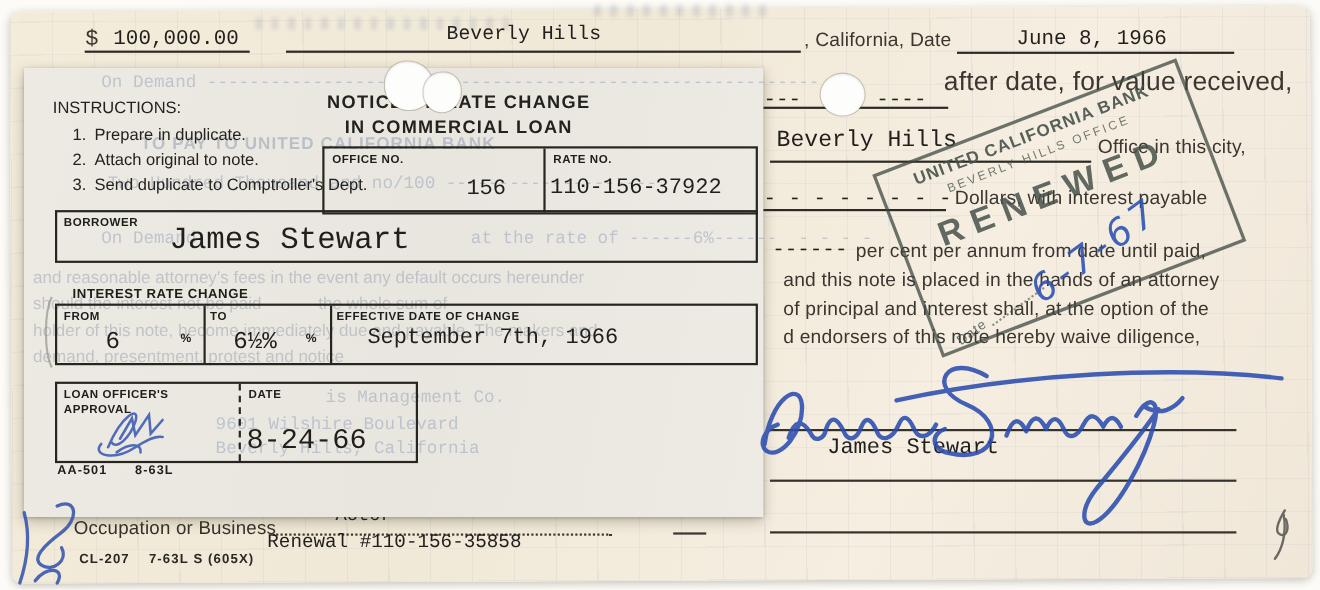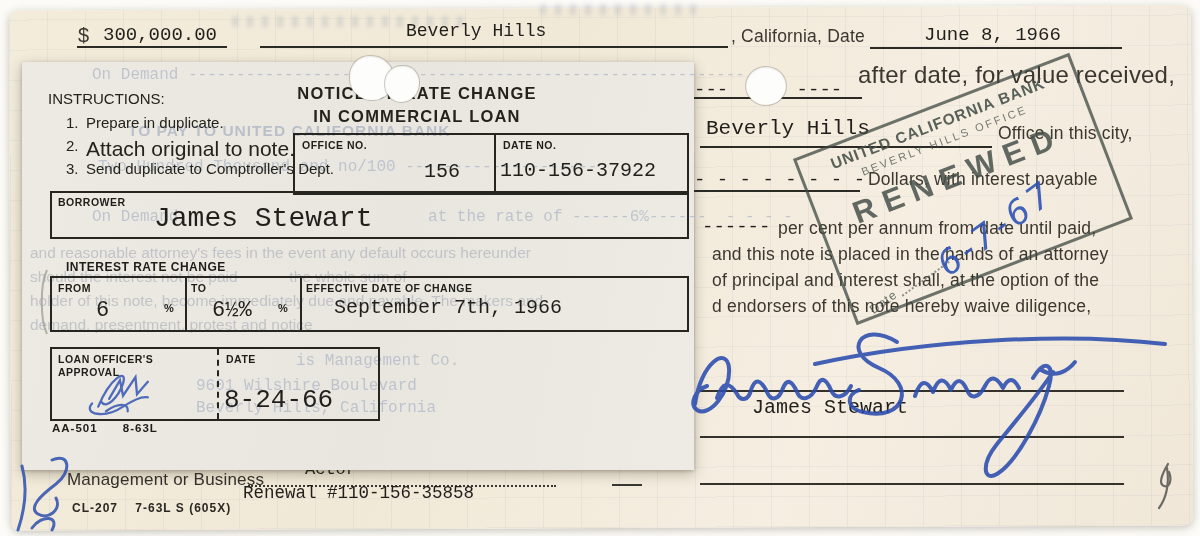--- a/index.html
+++ b/index.html
@@ -68,21 +68,21 @@
 </style>
 </head>
 <body>
 
 <div id="paper"></div>
 
 <div class="abs smudge" style="left:232px;top:16px;width:238px;"></div>
 <div class="abs smudge" style="left:540px;top:4px;width:160px;"></div>
 
 <span class="abs printed" style="left:78px;top:24px;font-size:20px;">$</span>
-<span class="abs typed" style="left:103px;top:24px;font-size:19px;">300,000.00</span>
+<span class="abs typed" style="left:103px;top:24px;font-size:19px;">100,000.00</span>
 <div class="abs ul" style="left:77px;top:24px;width:150px;height:22px;"></div>
 <span class="abs typed" style="left:406px;top:21px;font-size:18px;">Beverly Hills</span>
 <div class="abs ul" style="left:260px;top:24px;width:468px;height:22px;"></div>
 <span class="abs printed" style="left:731px;top:26px;font-size:17.5px;">, California, Date</span>
 <span class="abs typed" style="left:884px;top:24px;font-size:19px;margin-left:40px;">June 8, 1966</span>
 <div class="abs ul" style="left:870px;top:25px;width:252px;height:22px;"></div>
 
 <span class="abs typed" style="left:694px;top:79px;font-size:19px;">---      ----</span>
 <div class="abs ul" style="left:690px;top:78px;width:172px;height:19px;"></div>
 <span class="abs printed" style="left:858px;top:61px;font-size:24px;">after date, for value received,</span>
@@ -99,21 +99,21 @@
 <span class="abs printed" style="left:778px;top:218px;font-size:17.5px;">per cent per annum from date until paid,</span>
 <span class="abs printed" style="left:712px;top:244px;font-size:17.5px;">and this note is placed in the hands of an attorney</span>
 <span class="abs printed" style="left:712px;top:270px;font-size:17.5px;">of principal and interest shall, at the option of the</span>
 <span class="abs printed" style="left:712px;top:296px;font-size:17.5px;">d endorsers of this note hereby waive diligence,</span>
 
 <div class="abs sigline" style="left:700px;top:370px;width:424px;height:20px;"></div>
 <span class="abs typed" style="left:752px;top:396px;font-size:20px;">James Stewart</span>
 <div class="abs sigline" style="left:700px;top:416px;width:424px;height:20px;"></div>
 <div class="abs sigline" style="left:700px;top:463px;width:424px;height:20px;"></div>
 
-<span class="abs printed" style="left:67px;top:470px;font-size:17px;color:#34312b;">Management or Business</span>
+<span class="abs printed" style="left:67px;top:470px;font-size:17px;color:#34312b;">Occupation or Business</span>
 <div class="abs dotted" style="left:248px;top:468px;width:308px;height:17px;"></div>
 <span class="abs typed" style="left:305px;top:460px;font-size:17px;">Actor</span>
 <div class="abs" style="left:612px;top:484px;width:30px;border-bottom:2px solid #3a3833;z-index:2;"></div>
 <span class="abs typed" style="left:243px;top:483px;font-size:17.5px;">Renewal #110-156-35858</span>
 <span class="abs printed" style="left:72px;top:501px;font-size:12px;font-weight:700;letter-spacing:1px;color:#2a2822;">CL-207    7-63L S (605X)</span>
 
 <div class="hole" style="left:746px;top:67px;width:40px;height:38px;z-index:3;"></div>
 
 <div id="stamp">
   <div class="s1">UNITED CALIFORNIA BANK</div>
@@ -168,33 +168,33 @@
   <span class="ghost ghost-sans abs" style="left:8px;top:230px;">holder of this note, become immediately due and payable. The makers and</span>
   <span class="ghost ghost-sans abs" style="left:8px;top:254px;">demand, presentment, protest and notice</span>
   <span class="ghost abs" style="left:274px;top:290px;">is Management Co.</span>
   <span class="ghost abs" style="left:174px;top:315px;">9601 Wilshire Boulevard</span>
   <span class="ghost abs" style="left:174px;top:337px;">Beverly Hills, California</span>
 
   <span class="abs cardtext" style="left:26px;top:28px;font-size:15px;">INSTRUCTIONS:</span>
   <span class="abs cardtext" style="left:44px;top:52px;font-size:15px;">1.</span>
   <span class="abs cardtext" style="left:64px;top:52px;font-size:15px;text-align:right;">Prepare in duplicate.</span>
   <span class="abs cardtext" style="left:44px;top:75px;font-size:15px;">2.</span>
-  <span class="abs cardtext" style="left:64px;top:75px;font-size:21px;">Attach original to note.</span>
+  <span class="abs cardtext" style="left:64px;top:75px;font-size:15px;">Attach original to note.</span>
   <span class="abs cardtext" style="left:44px;top:98px;font-size:15px;">3.</span>
   <span class="abs cardtext" style="left:64px;top:98px;font-size:15px;">Send duplicate to Comptroller's Dept.</span>
 
   <div class="abs" style="left:250px;top:22px;width:290px;text-align:center;z-index:2;">
     <div class="cardtext" style="font-size:16.5px;font-weight:600;letter-spacing:1.2px;">NOTICE OF RATE CHANGE</div>
     <div class="cardtext" style="font-size:16.5px;font-weight:600;letter-spacing:1.2px;margin-top:4px;">IN COMMERCIAL LOAN</div>
   </div>
 
   <div class="cardbox" style="left:271px;top:71px;width:373px;height:58px;z-index:2;">
     <div class="abs" style="left:199px;top:0;width:0;height:100%;border-left:2px solid #26251f;"></div>
     <span class="abs boxlabel" style="left:7px;top:4px;">OFFICE NO.</span>
-    <span class="abs boxlabel" style="left:208px;top:4px;">DATE NO.</span>
+    <span class="abs boxlabel" style="left:208px;top:4px;">RATE NO.</span>
     <span class="abs typed" style="left:129px;top:25px;font-size:20px;">156</span>
     <span class="abs typed" style="left:205px;top:24px;font-size:20px;">110-156-37922</span>
   </div>
 
   <div class="cardbox" style="left:28px;top:129px;width:616px;height:44px;z-index:2;">
     <span class="abs boxlabel" style="left:6px;top:3px;">BORROWER</span>
     <span class="abs typed" style="left:102px;top:10px;font-size:28px;">James Stewart</span>
   </div>
 
   <span class="abs boxlabel" style="left:44px;top:198px;font-size:12px;z-index:2;">INTEREST RATE CHANGE</span>

